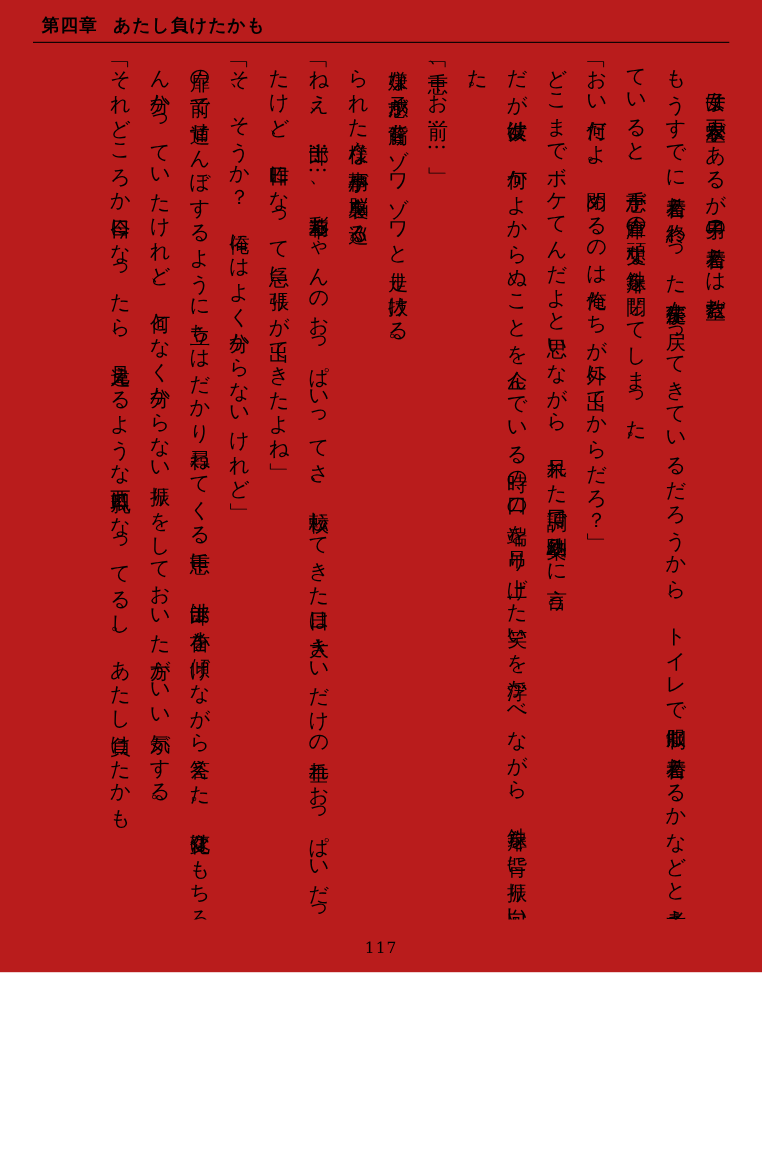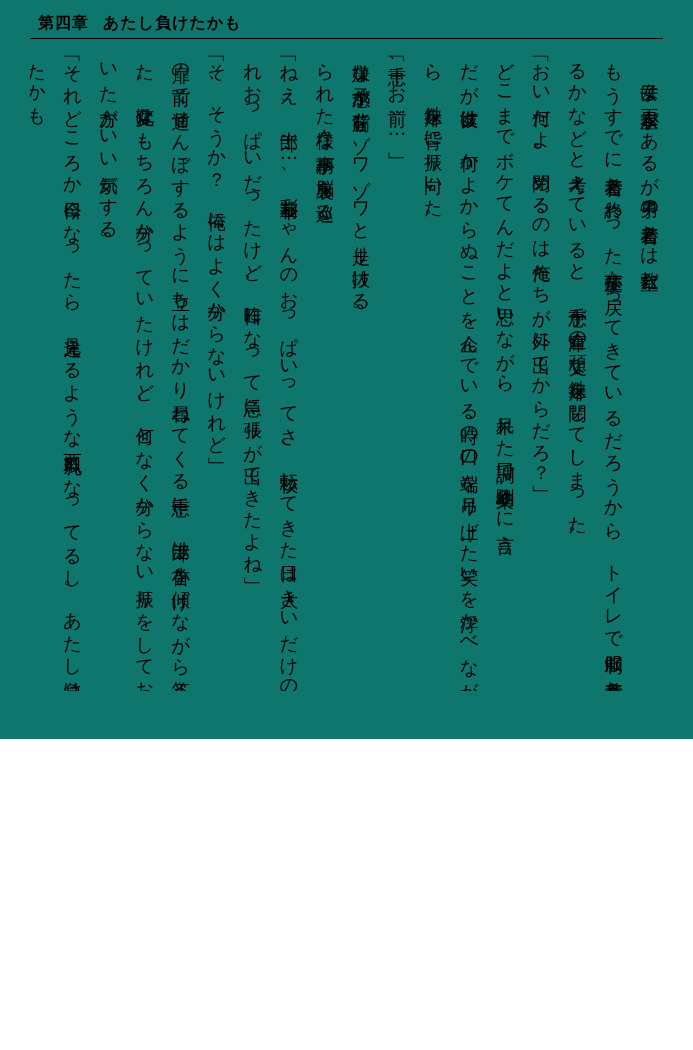--- a/index.html
+++ b/index.html
@@ -7,22 +7,22 @@
     padding: 0;
     background: #ffffff;
   }
   body {
     font-family: "DejaVu Serif", "Liberation Serif", serif;
     color: #000000;
   }
   .page {
     position: relative;
     width: 693px;
-    height: 739px;
-    background: #0f766e;
+    height: 884px;
+    background: #b91c1c;
     overflow: hidden;
     box-sizing: border-box;
   }
   
   .page-header {
     position: absolute;
     top: 10px;
     left: 38px;
     right: 38px;
     height: 26px;
@@ -95,14 +95,15 @@
     <p>だが彼女は、何かよからぬことを企んでいる時の口の端を吊り上げた笑いを浮かべながら、鉄扉を背に振り向いた。</p>
     <p>「千恵、お前……」</p>
     <p>嫌な予感が背筋をゾワゾワと走り抜ける。</p>
     <p>られた様々な事柄が脳裏を巡る。</p>
     <p>「ねえ、士郎……、彩莉華ちゃんのおっぱいってさ、転校してきた日は大きいだけの垂れおっぱいだったけど、昨日になって急に張りが出てきたよね」</p>
     <p>「そ、そうか？　俺にはよく分からないけれど」</p>
     <p>扉の前で通せんぼするように立ちはだかり尋ねてくる千恵に、士郎は小首を傾げながら答えた。変化はもちろん分かっていたけれど、何となく分からない振りをしておいた方がいい気がする。</p>
     <p>「それどころか今日になったら、見違えるような西瓜乳になってるし。あたし負けたかも</p>
   </div>
 
+  <div class="page-number">117</div>
 
 </div>
 
 </body></html>

